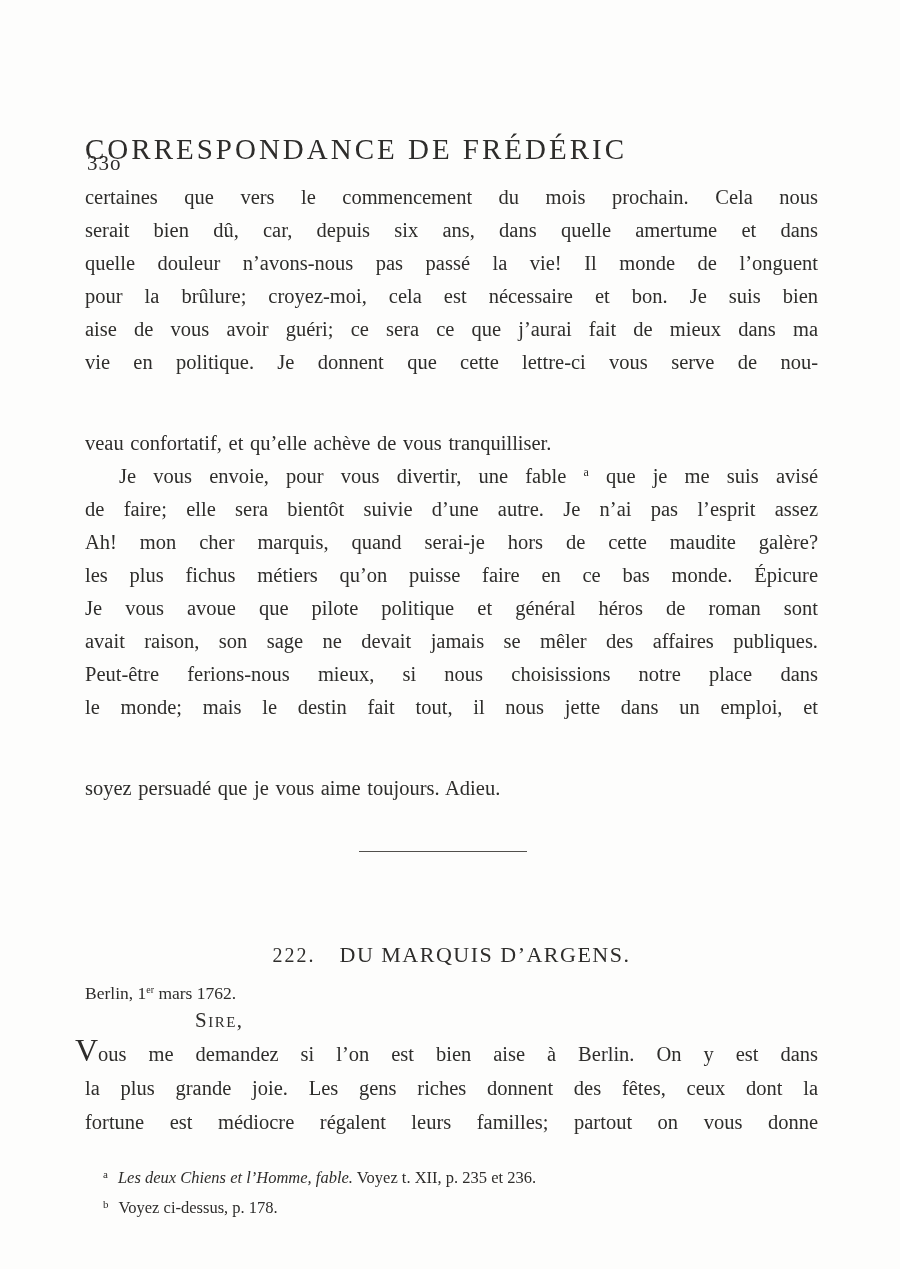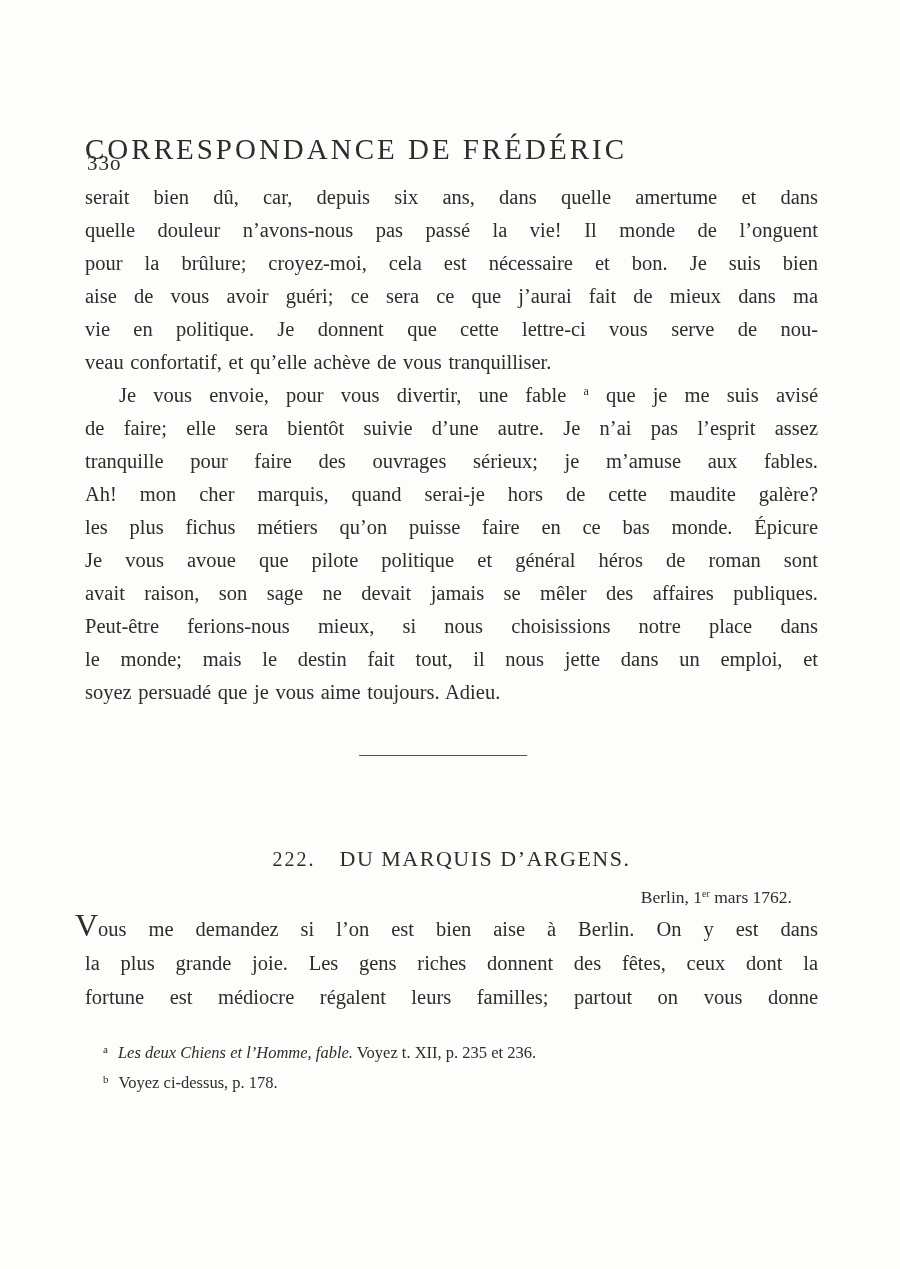--- a/index.html
+++ b/index.html
@@ -37,21 +37,21 @@
   }
 
   
   .bodytext { font-size: 20.5px; line-height: 33px; }
   .line {
     text-align: justify;
     text-align-last: justify;
     word-spacing: 1.5px;
     white-space: normal;
   }
-  .line.noj { text-align-last: left; }
+  .line.noj { text-align-last: left; margin-top: 48px; }
   .line.indent { text-indent: 34px; }
 
   sup.note {
     font-size: 12px;
     line-height: 0;
     vertical-align: 7px;
     letter-spacing: 0;
   }
   sup.ord {
     font-size: 10px;
@@ -79,21 +79,20 @@
     letter-spacing: 2px;
     margin-right: 24px;
   }
   .letter-title {
     font-size: 22px;
     letter-spacing: 1.5px;
   }
 
   .dateline {
     margin-top: 15px;
-    text-align: right;
     padding-right: 26px;
     font-size: 17.5px;
   }
   .salutation {
     margin-top: 4px;
     margin-left: 110px;
     font-variant: small-caps;
     font-size: 21px;
     letter-spacing: 1.5px;
   }
@@ -124,49 +123,50 @@
 
 <div class="page">
 
   <div class="running-header">
     <span class="page-num">33o</span>
     <div class="running-title">CORRESPONDANCE DE FRÉDÉRIC</div>
   </div>
 
   <div class="bodytext">
     <div class="paragraph">
+      <div class="line">certaines que vers le commencement du mois prochain. Cela nous</div>
       <div class="line">serait bien dû, car, depuis six ans, dans quelle amertume et dans</div>
       <div class="line">quelle douleur n’avons-nous pas passé la vie! Il monde de l’onguent</div>
       <div class="line">pour la brûlure; croyez-moi, cela est nécessaire et bon. Je suis bien</div>
       <div class="line">aise de vous avoir guéri; ce sera ce que j’aurai fait de mieux dans ma</div>
       <div class="line">vie en politique. Je donnent que cette lettre-ci vous serve de nou-</div>
       <div class="line noj">veau confortatif, et qu’elle achève de vous tranquilliser.</div>
     </div>
     <div class="paragraph">
       <div class="line indent"><span>Je vous envoie, pour vous divertir, une fable</span> <sup class="note">a</sup><span> que je me suis avisé</span></div>
       <div class="line">de faire; elle sera bientôt suivie d’une autre. Je n’ai pas l’esprit assez</div>
-      <div class="line">tranquille pour faire des ouvrages sérieux; je m’amuse aux fables.</div>
       <div class="line">Ah! mon cher marquis, quand serai-je hors de cette maudite galère?</div>
       <div class="line">les plus fichus métiers qu’on puisse faire en ce bas monde. Épicure</div>
       <div class="line">Je vous avoue que pilote politique et général héros de roman sont</div>
       <div class="line">avait raison, son sage ne devait jamais se mêler des affaires publiques.</div>
       <div class="line">Peut-être ferions-nous mieux, si nous choisissions notre place dans</div>
       <div class="line">le monde; mais le destin fait tout, il nous jette dans un emploi, et</div>
       <div class="line noj">soyez persuadé que je vous aime toujours. Adieu.</div>
     </div>
   </div>
 
   <hr class="divider">
 
   <div class="letter-head">
     <span class="letter-num">222.</span><span class="letter-title">DU MARQUIS D’ARGENS.</span>
   </div>
 
   <div class="dateline"><span>Berlin, 1</span><sup class="ord">er</sup><span> mars 1762.</span></div>
 
+  <div class="salutation">Sire,</div>
 
   <div class="letter-body">
     <div class="line"><span class="dropcap">V</span><span>ous me demandez si l’on est bien aise à Berlin. On y est dans</span></div>
     <div class="line">la plus grande joie. Les gens riches donnent des fêtes, ceux dont la</div>
     <div class="line">fortune est médiocre régalent leurs familles; partout on vous donne</div>
   </div>
 
   <div class="footnotes">
     <div class="footnote"><sup class="note">a</sup><i>Les deux Chiens et l’Homme, fable.</i><span> Voyez t. XII, p. 235 et 236.</span></div>
     <div class="footnote"><sup class="note">b</sup><i></i><span>Voyez ci-dessus, p. 178.</span></div>

